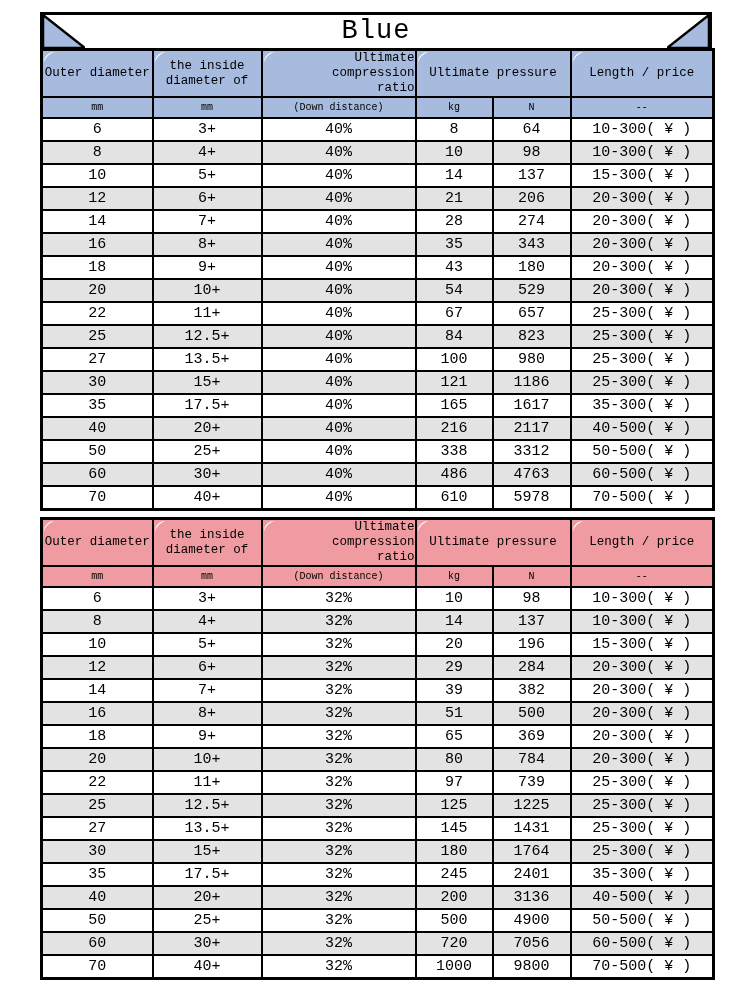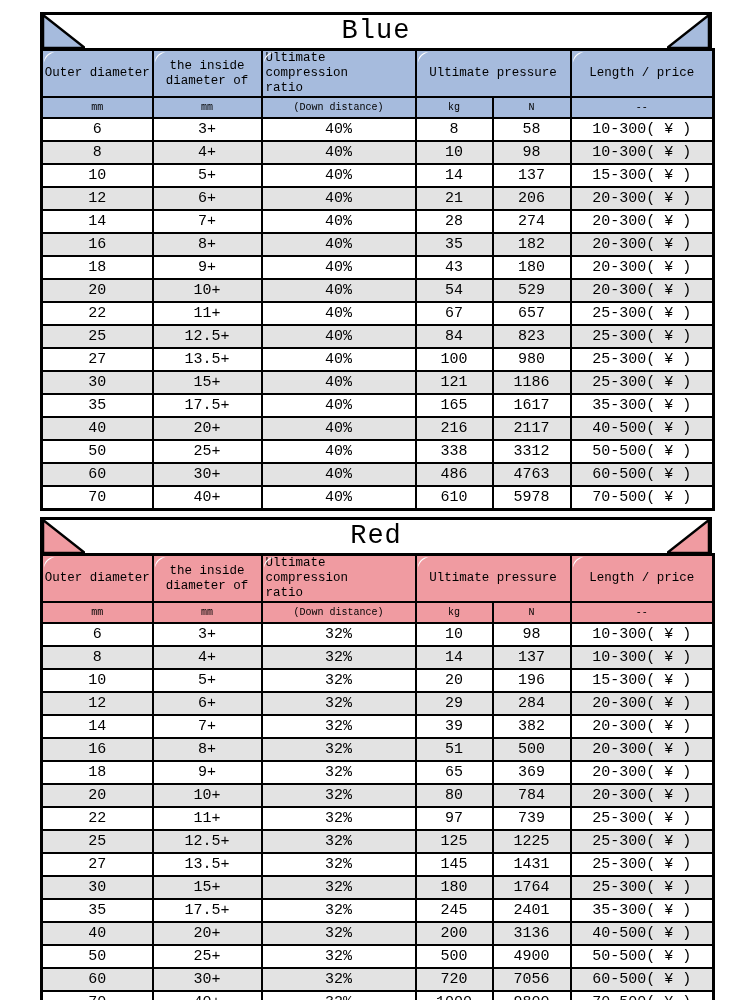--- a/index.html
+++ b/index.html
@@ -24,21 +24,21 @@
   table.spec{
     border-collapse:collapse;table-layout:fixed;width:672px;border:3px solid #000;
   }
   table.spec th,table.spec td{
     border:2px solid #000;text-align:center;padding:0;overflow:hidden;vertical-align:middle;
   }
   th.h1{
     background:var(--theme);height:32px;font-size:12.5px;font-weight:normal;
     position:relative;white-space:pre-line;line-height:1.2;
   }
-  th.h1.left{text-align:left;padding-left:3px;}
+  th.h1.left{text-align:right;padding-left:3px;}
   .crescent{position:absolute;left:1px;top:1px;width:11px;height:11px;pointer-events:none;}
   .crescent svg{display:block;}
   th.h2{background:var(--theme);height:19px;font-size:10px;font-weight:normal;line-height:19px;}
   td.cell{height:21px;font-size:15px;line-height:21px;background:#ffffff;}
   tr.alt td.cell{background:#e3e3e3;}
 </style>
 </head>
 <body>
 
 <div id="page">
@@ -93,21 +93,21 @@
             <th class="h2">N</th>
             <th class="h2">--</th>
           </tr>
         </thead>
         <tbody>
           <tr>
             <td class="cell">6</td>
             <td class="cell">3+</td>
             <td class="cell">40%</td>
             <td class="cell">8</td>
-            <td class="cell">58</td>
+            <td class="cell">64</td>
             <td class="cell">10-300( ¥ )</td>
           </tr>
           <tr class="alt">
             <td class="cell">8</td>
             <td class="cell">4+</td>
             <td class="cell">40%</td>
             <td class="cell">10</td>
             <td class="cell">98</td>
             <td class="cell">10-300( ¥ )</td>
           </tr>
@@ -133,21 +133,21 @@
             <td class="cell">40%</td>
             <td class="cell">28</td>
             <td class="cell">274</td>
             <td class="cell">20-300( ¥ )</td>
           </tr>
           <tr class="alt">
             <td class="cell">16</td>
             <td class="cell">8+</td>
             <td class="cell">40%</td>
             <td class="cell">35</td>
-            <td class="cell">182</td>
+            <td class="cell">343</td>
             <td class="cell">20-300( ¥ )</td>
           </tr>
           <tr>
             <td class="cell">18</td>
             <td class="cell">9+</td>
             <td class="cell">40%</td>
             <td class="cell">43</td>
             <td class="cell">180</td>
             <td class="cell">20-300( ¥ )</td>
           </tr>
@@ -228,33 +228,20 @@
             <td class="cell">40+</td>
             <td class="cell">40%</td>
             <td class="cell">610</td>
             <td class="cell">5978</td>
             <td class="cell">70-500( ¥ )</td>
           </tr>
         </tbody>
       </table>
     </div>
     <div class="spec-table t1" style="--theme: #f09ba1;">
-      <div class="title-bar">
-        <span class="tri tri-left">
-          <svg width="42" height="33" viewBox="0 0 42 33" preserveAspectRatio="none">
-            <polygon points="0,0 42,33 0,33" fill="#f09ba1" stroke="#000" stroke-width="2.5"></polygon>
-          </svg>
-        </span>
-        <span class="title-text">Red</span>
-        <span class="tri tri-right">
-          <svg width="42" height="33" viewBox="0 0 42 33" preserveAspectRatio="none">
-            <polygon points="42,0 0,33 42,33" fill="#f09ba1" stroke="#000" stroke-width="2.5"></polygon>
-          </svg>
-        </span>
-      </div>
       <table class="spec">
         <colgroup>
           <col style="width: 111px;">
           <col style="width: 109px;">
           <col style="width: 154px;">
           <col style="width: 77px;">
           <col style="width: 78px;">
           <col style="width: 143px;">
         </colgroup>
         <thead>

